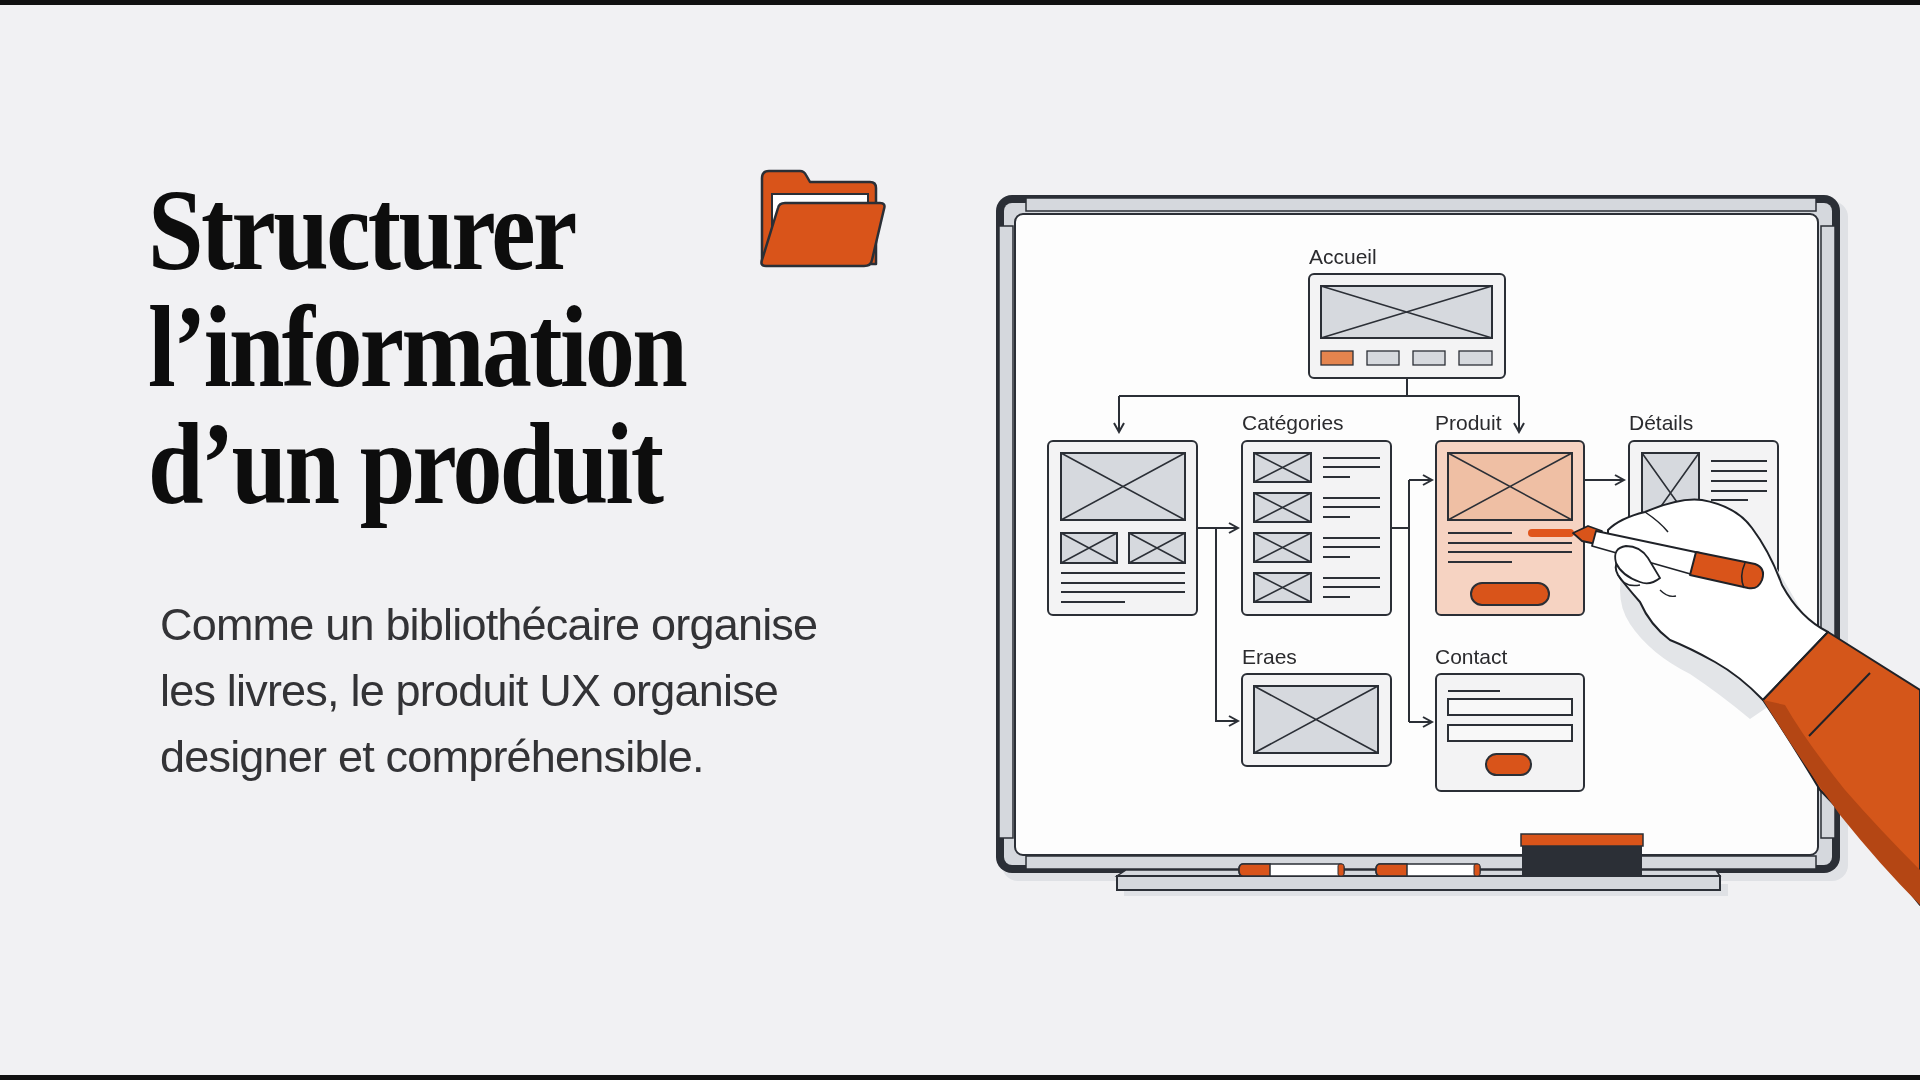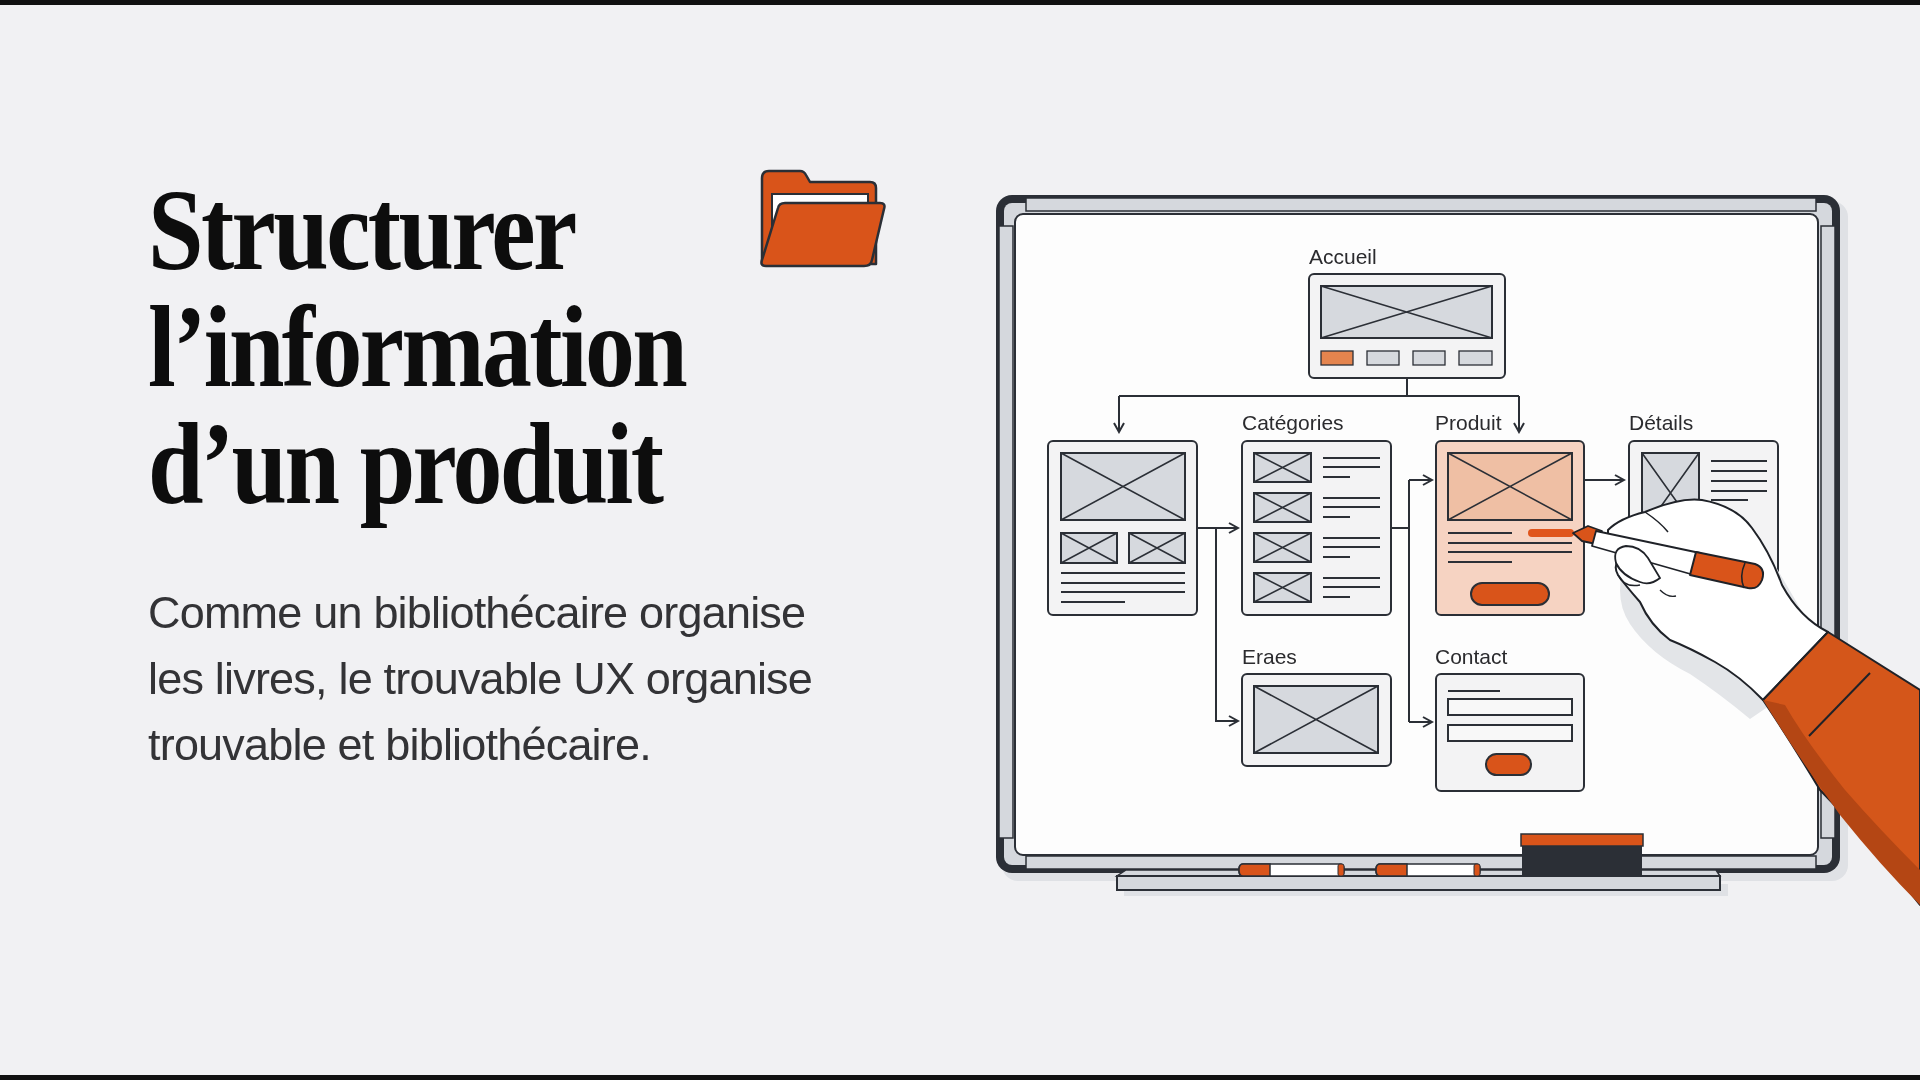--- a/index.html
+++ b/index.html
@@ -1,21 +1,21 @@
 <!DOCTYPE html>
 <html><head>
 <meta charset="utf-8">
 <style>
   html,body{margin:0;padding:0;}
   body{width:1920px;height:1080px;background:#f1f1f3;position:relative;overflow:hidden;font-family:"Liberation Sans",sans-serif;}
   .topbar{position:absolute;left:0;top:0;width:1920px;height:5px;background:#111;}
   .bottombar{position:absolute;left:0;bottom:0;width:1920px;height:5px;background:#111;}
   .title{position:absolute;left:148px;top:172px;margin:0;font-family:"Liberation Serif","DejaVu Serif",serif;font-weight:700;color:#0d0d0d;font-size:116px;line-height:117px;letter-spacing:-3px;transform:scaleX(0.86);transform-origin:left top;white-space:nowrap;}
   .title span{display:block;}
-  .body{position:absolute;left:148px;top:580px;margin:0;font-family:"Liberation Sans","DejaVu Sans",sans-serif;font-size:45px;line-height:66px;color:#333336;letter-spacing:-0.8px;white-space:nowrap;}
+  .body{position:absolute;left:148px;top:580px;margin:12px;font-family:"Liberation Sans","DejaVu Sans",sans-serif;font-size:45px;line-height:66px;color:#333336;letter-spacing:-0.8px;white-space:nowrap;}
   .body span{display:block;}
   .folder{position:absolute;left:758px;top:168px;width:130px;height:102px;}
   .board{position:absolute;left:0;top:0;width:1920px;height:1080px;pointer-events:none;}
   .board *{pointer-events:auto;}
   .lbl{font-family:"Liberation Sans","DejaVu Sans",sans-serif;font-size:21px;fill:#2b2b2e;font-weight:400;}
 </style>
 </head>
 <body>
 
 <div class="topbar"></div>
@@ -27,22 +27,22 @@
 </h1>
 
 <svg class="folder" viewBox="0 0 130 102">
   <path d="M4 10 Q4 3 11 3 L42 3 Q46 3 48 7 L52 14 L112 14 Q118 14 118 20 L118 96 L4 96 Z" fill="#d9541a" stroke="#2b2f36" stroke-width="2.5" stroke-linejoin="round"></path>
   <rect x="14" y="26" width="96" height="40" fill="#ffffff" stroke="#2b2f36" stroke-width="2"></rect>
   <path d="M20 40 Q21 35 27 35 L122 35 Q128 35 126 41 L114 92 Q113 98 106 98 L8 98 Q2 98 4 92 Z" fill="#d9541a" stroke="#2b2f36" stroke-width="2.5" stroke-linejoin="round"></path>
 </svg>
 
 <p class="body">
   <span>Comme un bibliothécaire organise</span>
-  <span>les livres, le trouvable UX organise</span>
-  <span>trouvable et bibliothécaire.</span>
+  <span>les livres, le produit UX organise</span>
+  <span>designer et compréhensible.</span>
 </p>
 
 <svg class="board" viewBox="0 0 1920 1080">
   <defs>
     <marker id="arr" viewBox="0 0 12 12" refX="10" refY="6" markerWidth="12" markerHeight="12" markerUnits="userSpaceOnUse" orient="auto">
       <path d="M1 1 L10 6 L1 11" fill="none" stroke="#2b2f36" stroke-width="2"></path>
     </marker>
   </defs>
 
   <g>

